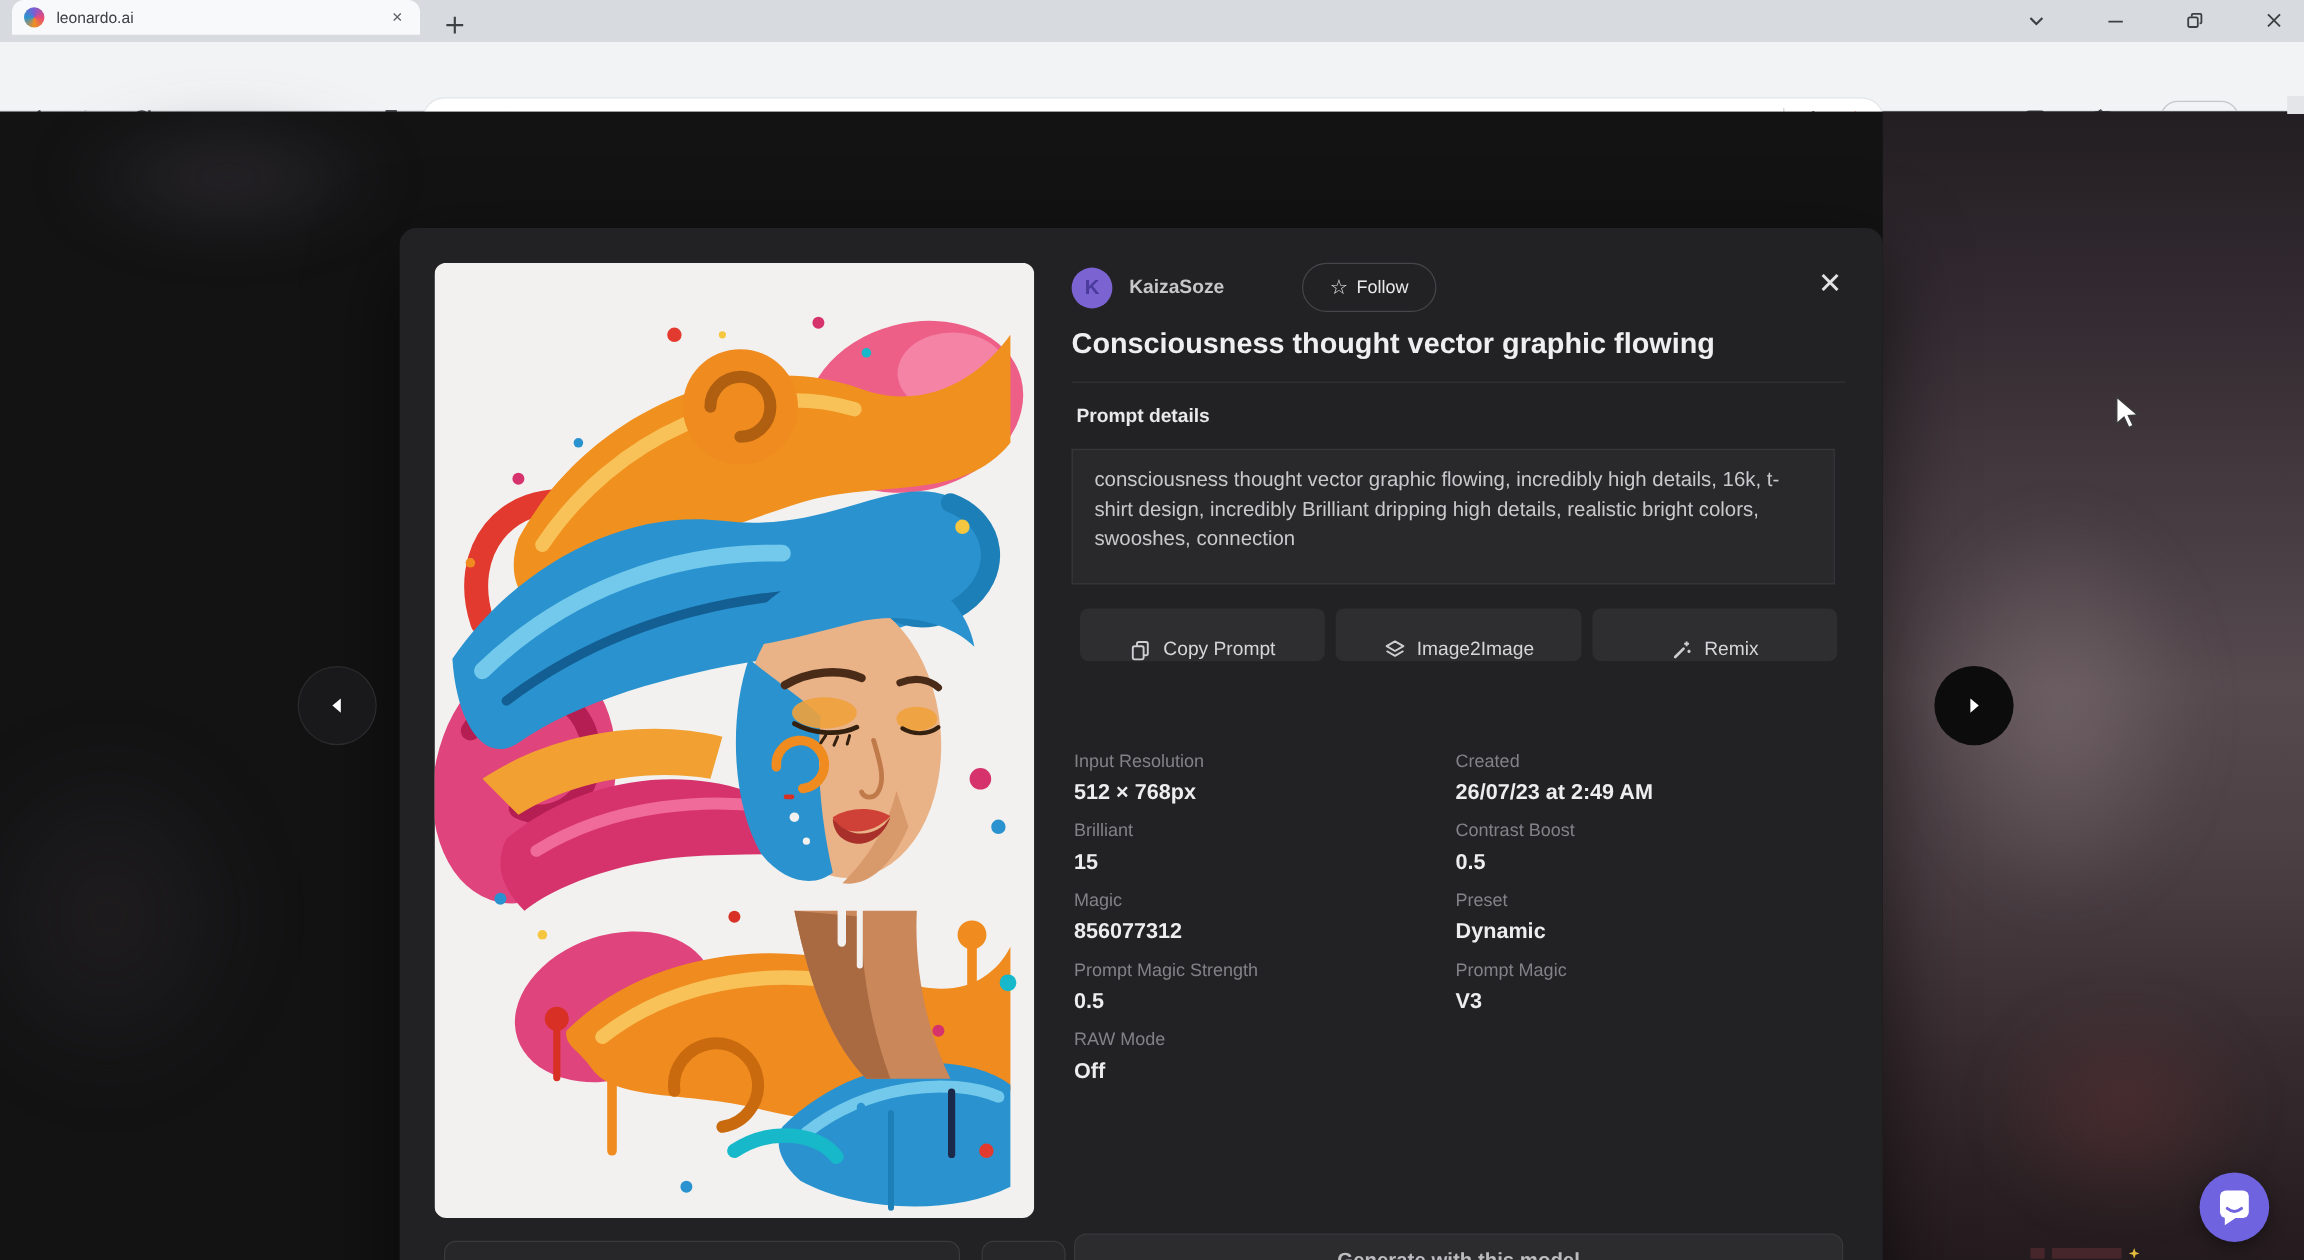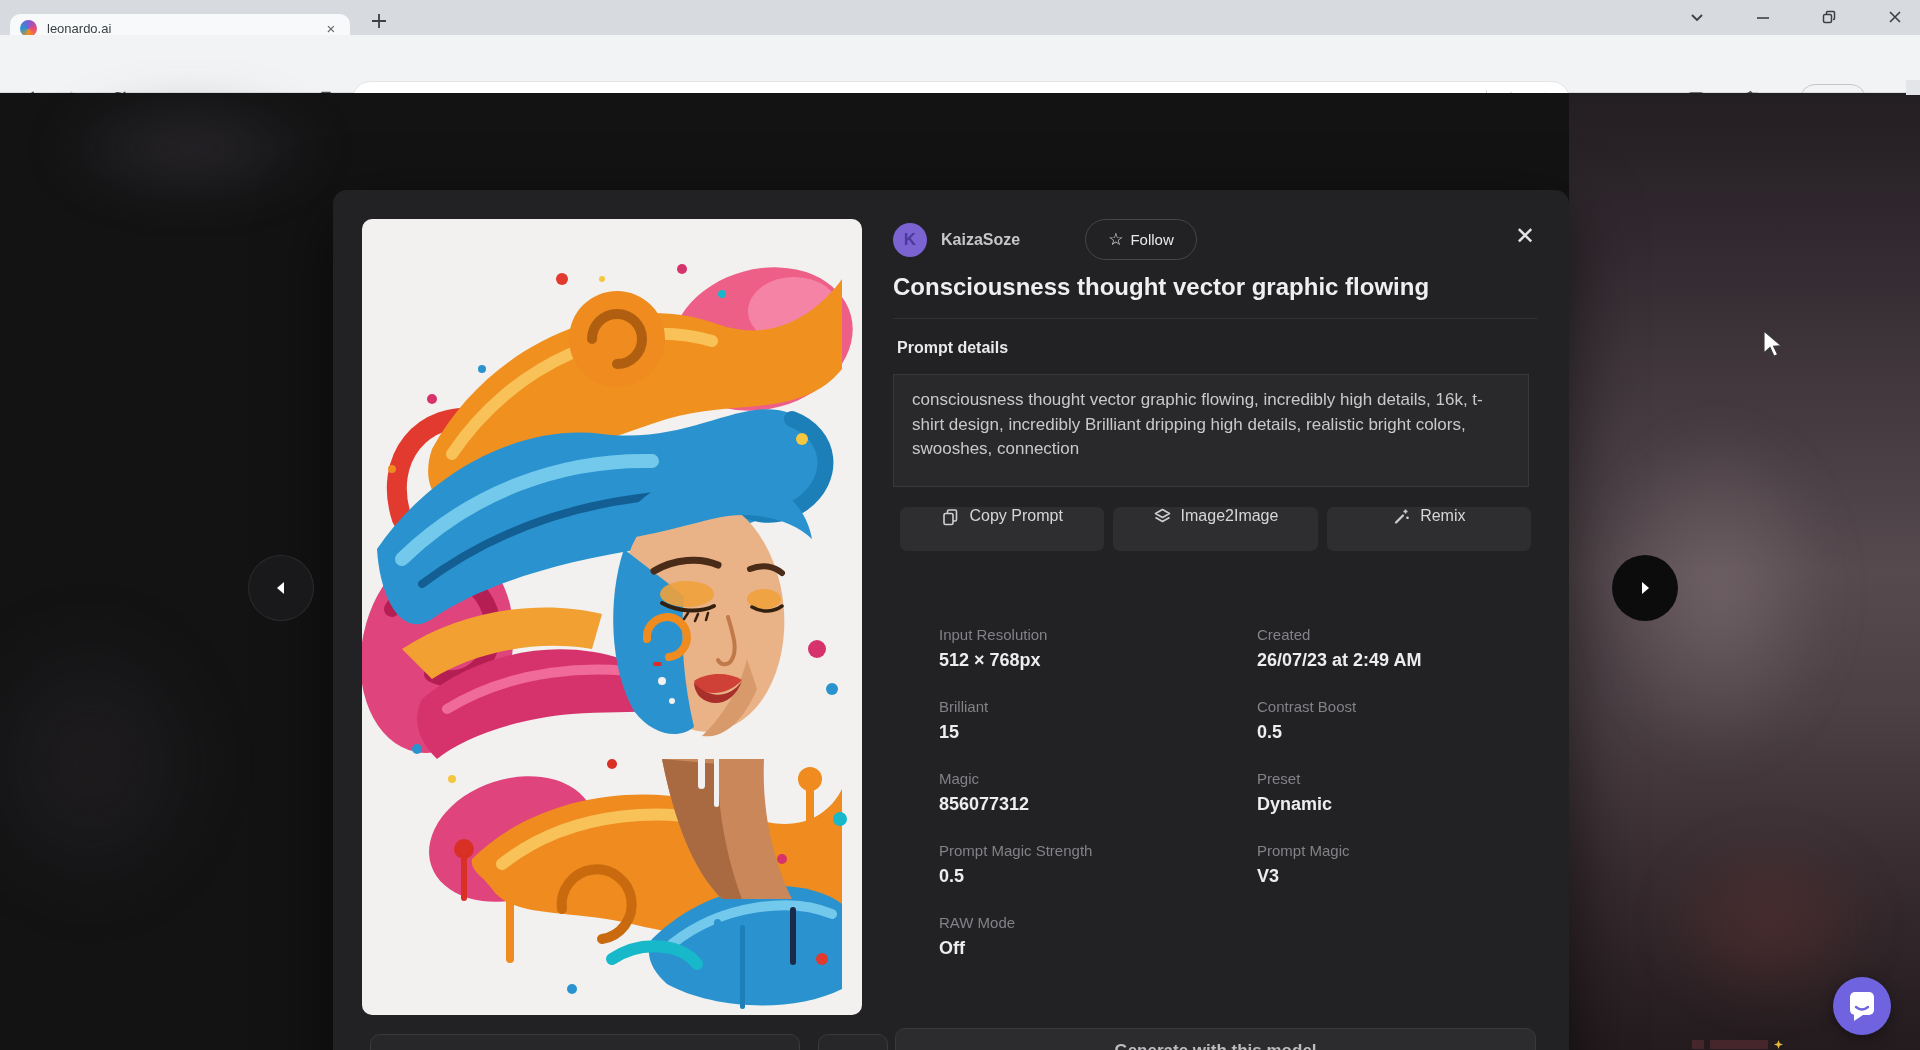--- a/index.html
+++ b/index.html
@@ -1,21 +1,21 @@
 <!DOCTYPE html>
 <html><head>
 <meta charset="utf-8">
 <style>
   * { margin:0; padding:0; box-sizing:border-box; }
   body { background:#000; font-family:"Liberation Sans", sans-serif; }
   #canvas { position:relative; width:1920px; height:1050px; overflow:hidden; background:#131315; }
 
   
   .tabstrip { position:absolute; left:0; top:0; width:1920px; height:35px; background:#d7dade; }
-  .tab { position:absolute; left:10px; top:14px; width:340px; height:29px; background:#f8f9fa;
+  .tab { position:absolute; left:10px; top:0; width:340px; height:29px; background:#f8f9fa;
          border-radius:10px 10px 0 0; display:flex; align-items:center; padding:0 10px; }
   .favicon { width:17px; height:17px; border-radius:50%;
              background:conic-gradient(#7b5cd6,#e84a7a,#f0901f,#2a93cf,#7b5cd6); flex:0 0 auto; }
   .tab-title { font-size:13px; color:#3c4043; margin-left:10px; flex:1; white-space:nowrap; overflow:hidden; }
   .tab-close { width:18px; height:18px; display:flex; align-items:center; justify-content:center;
                font-size:15px; color:#5f6368; cursor:default; }
   .newtab { position:absolute; left:366px; top:8px; width:26px; height:26px; display:flex;
             align-items:center; justify-content:center; }
   .wctl { position:absolute; top:0; width:46px; height:34px; display:flex; align-items:center; justify-content:center; }
 
@@ -69,25 +69,25 @@
   .modal-close { position:absolute; left:618px; top:32px; width:28px; height:28px; display:flex; align-items:center;
                  justify-content:center; font-size:24px; color:#e3e3e5; font-weight:300; }
   .gen-title { position:absolute; left:0; top:83px; width:620px; font-size:24px; font-weight:bold; color:#efeff1; }
   .title-divider { position:absolute; left:0; top:128px; width:645px; height:1px; background:rgba(255,255,255,.07); }
   .prompt-heading { position:absolute; left:4px; top:149px; font-size:16px; font-weight:bold; color:#e9e9eb; }
   .prompt-box { position:absolute; left:0; top:184px; width:636px; height:113px; background:#29292c;
                 border:1px solid #38383b; border-radius:0; padding:13px 18px; }
   .prompt-text { font-size:17px; line-height:1.45; color:#c9c9cc; }
   .actions { position:absolute; left:7px; top:317px; width:631px; display:flex; gap:9px; }
   .action-btn { flex:1; height:44px; background:#2e2e31; border:none; border-radius:7px; display:flex;
-                align-items:flex-start; justify-content:center; gap:9px; color:#d6d6d8; font-size:16px;
+                align-items:flex-end; justify-content:center; gap:9px; color:#d6d6d8; font-size:16px;
                 font-family:"Liberation Sans", sans-serif; }
 
   .details { position:absolute; left:2px; top:436px; width:643px; display:grid;
-             grid-template-columns:318px 1fr; row-gap:27px;margin-left:44px; }
+             grid-template-columns:318px 1fr; row-gap:13px; }
   .detail-label { font-size:15px; color:#828287; margin-bottom:7px; }
   .detail-value { font-size:18px; font-weight:bold; color:#ededef; display:flex; align-items:center; gap:7px; }
   .generate-btn { position:absolute; left:2px; top:838px; width:641px; height:48px; background:#2c2c2f;
                   border:1px solid #39393c; border-radius:10px; color:#bcbcbf; font-size:17px; font-weight:bold;
                   display:flex; justify-content:center; padding-top:12px; font-family:"Liberation Sans", sans-serif; }
 
   
   .nav-circle { position:absolute; width:66px; height:66px; border-radius:50%; display:flex; align-items:center; justify-content:center; }
   .nav-prev { left:248px; top:555px; background:#19191b; border:1px solid rgba(255,255,255,.08); }
   .nav-next { left:1612px; top:555px; background:#0c0c0d; }

